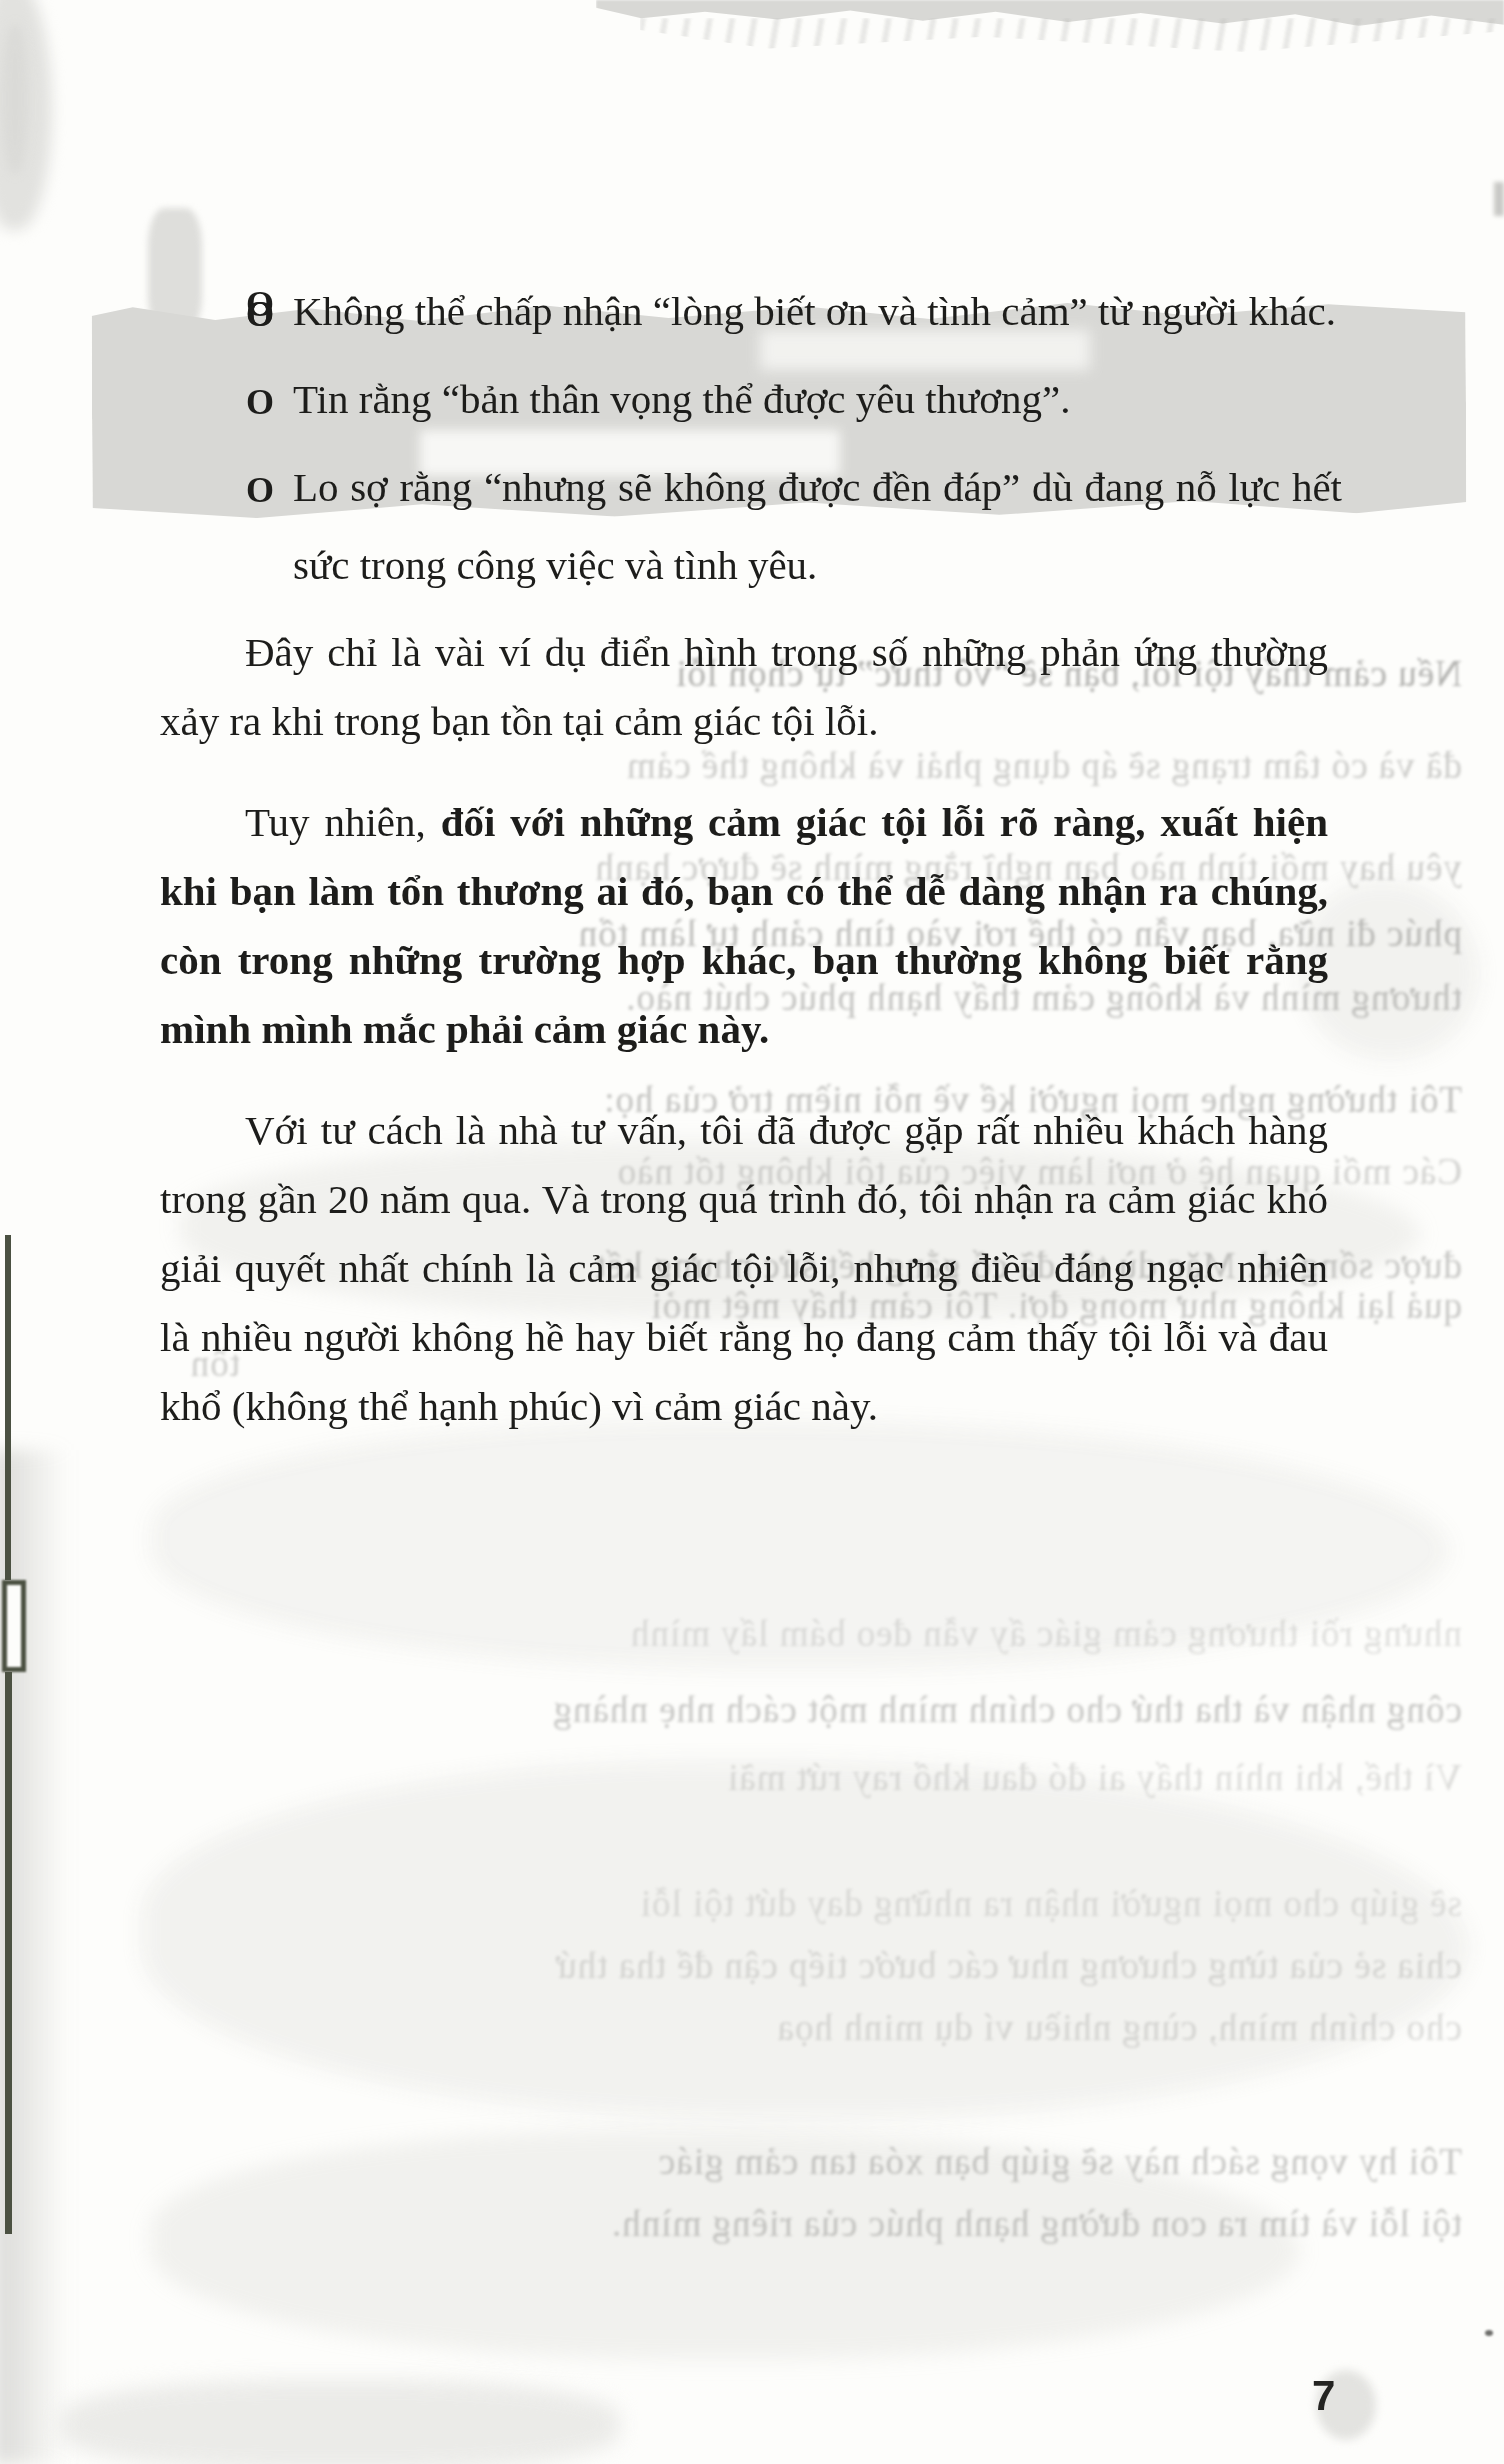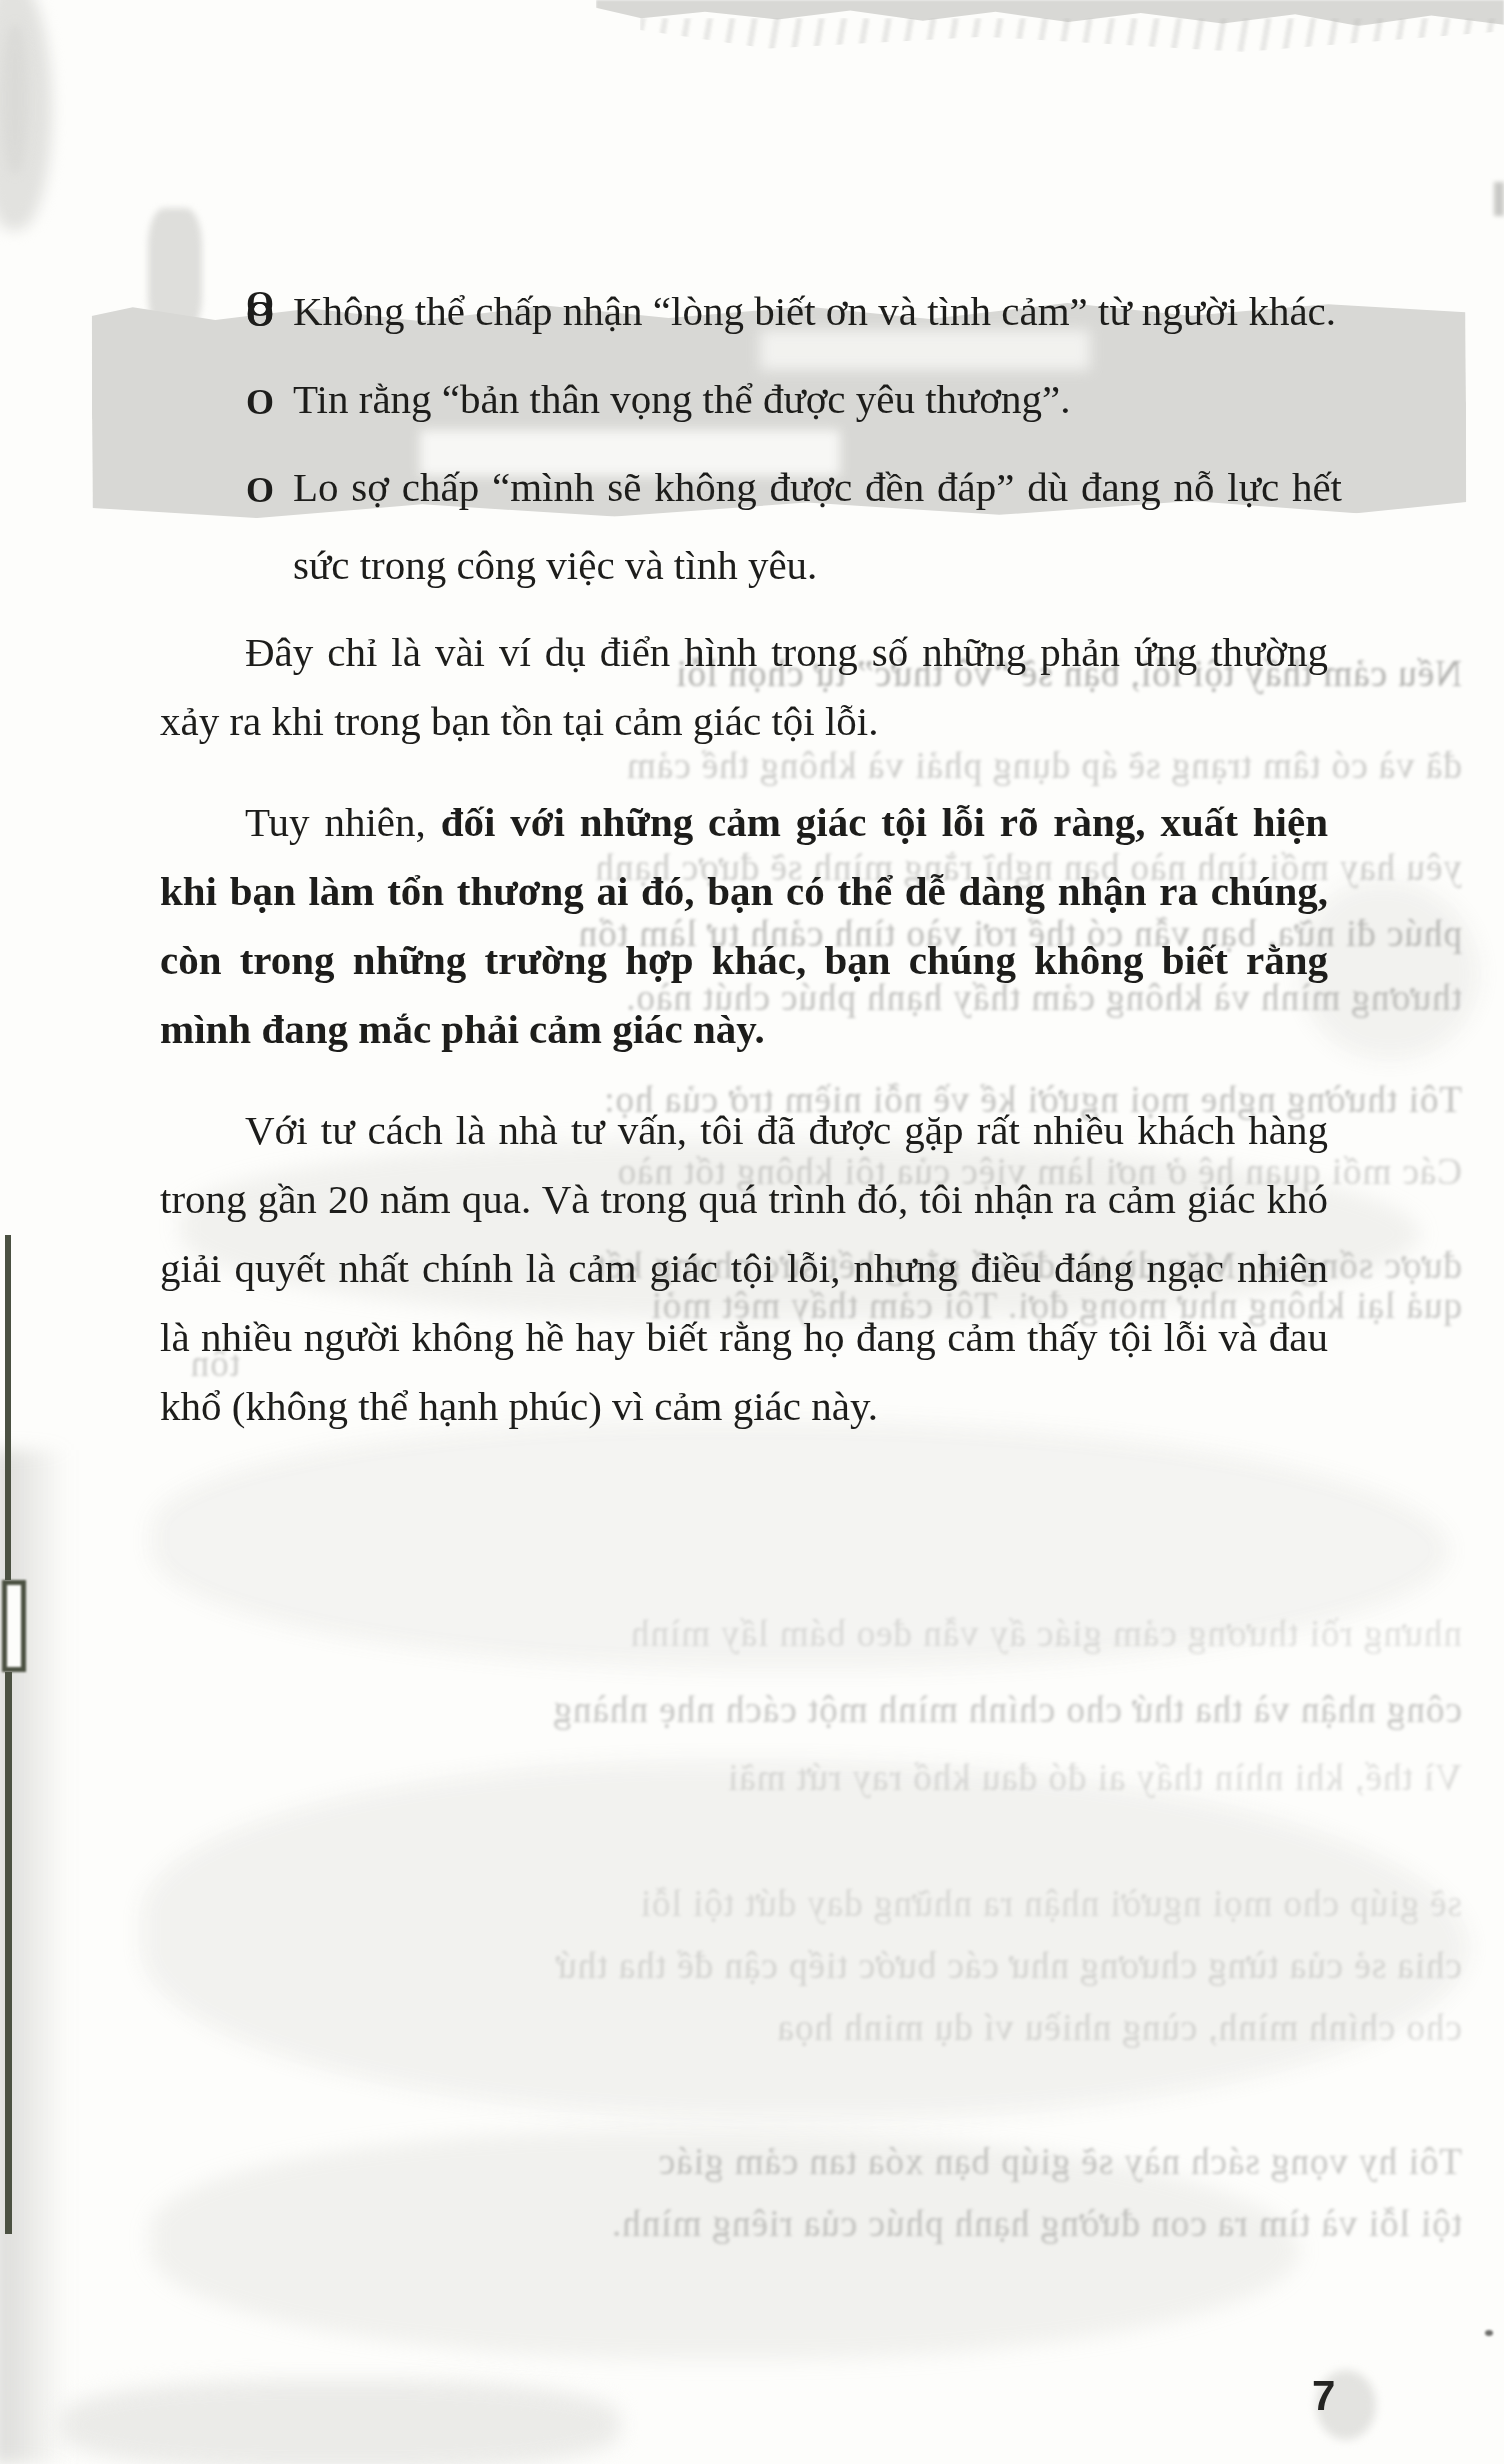--- a/index.html
+++ b/index.html
@@ -153,23 +153,23 @@
       <div class="ghost" style="top: 2140px; opacity: 0.5;">Tôi hy vọng sách này sẽ giúp bạn xóa tan cảm giác</div>
       <div class="ghost" style="top: 2202px; opacity: 0.5;">tội lỗi và tìm ra con đường hạnh phúc của riêng mình.</div>
     </div>
 
   <main class="content">
     <ul id="bullets">
         <li class="bullet"><span class="marker">O</span></li>
         <li class="bullet"><span class="marker">O</span></li>
         <li class="bullet"><span class="marker">O</span><span>Không thể chấp nhận “lòng biết ơn và tình cảm” từ người khác.</span></li>
         <li class="bullet"><span class="marker">O</span><span>Tin rằng “bản thân vọng thể được yêu thương”.</span></li>
-        <li class="bullet"><span class="marker">O</span><span>Lo sợ chấp “mình sẽ không được đền đáp” dù đang nỗ lực hết sức trong công việc và tình yêu.</span></li>
+        <li class="bullet"><span class="marker">O</span><span>Lo sợ rằng “nhưng sẽ không được đền đáp” dù đang nỗ lực hết sức trong công việc và tình yêu.</span></li>
       </ul>
     <div id="paragraphs">
         <p>Đây chỉ là vài ví dụ điển hình trong số những phản ứng thường xảy ra khi trong bạn tồn tại cảm giác tội lỗi.</p>
-        <p class="gap-lg">Tuy nhiên, <b>đối với những cảm giác tội lỗi rõ ràng, xuất hiện khi bạn làm tổn thương ai đó, bạn có thể dễ dàng nhận ra chúng, còn trong những trường hợp khác, bạn chúng không biết rằng mình đang mắc phải cảm giác này.</b></p>
+        <p class="gap-lg">Tuy nhiên, <b>đối với những cảm giác tội lỗi rõ ràng, xuất hiện khi bạn làm tổn thương ai đó, bạn có thể dễ dàng nhận ra chúng, còn trong những trường hợp khác, bạn thường không biết rằng mình mình mắc phải cảm giác này.</b></p>
         <p class="gap-lg">Với tư cách là nhà tư vấn, tôi đã được gặp rất nhiều khách hàng trong gần 20 năm qua. Và trong quá trình đó, tôi nhận ra cảm giác khó giải quyết nhất chính là cảm giác tội lỗi, nhưng điều đáng ngạc nhiên là nhiều người không hề hay biết rằng họ đang cảm thấy tội lỗi và đau khổ (không thể hạnh phúc) vì cảm giác này.</p>
       </div>
   </main>
 
   <div class="pagenum">7</div>
 </div>
 
 </body></html>

